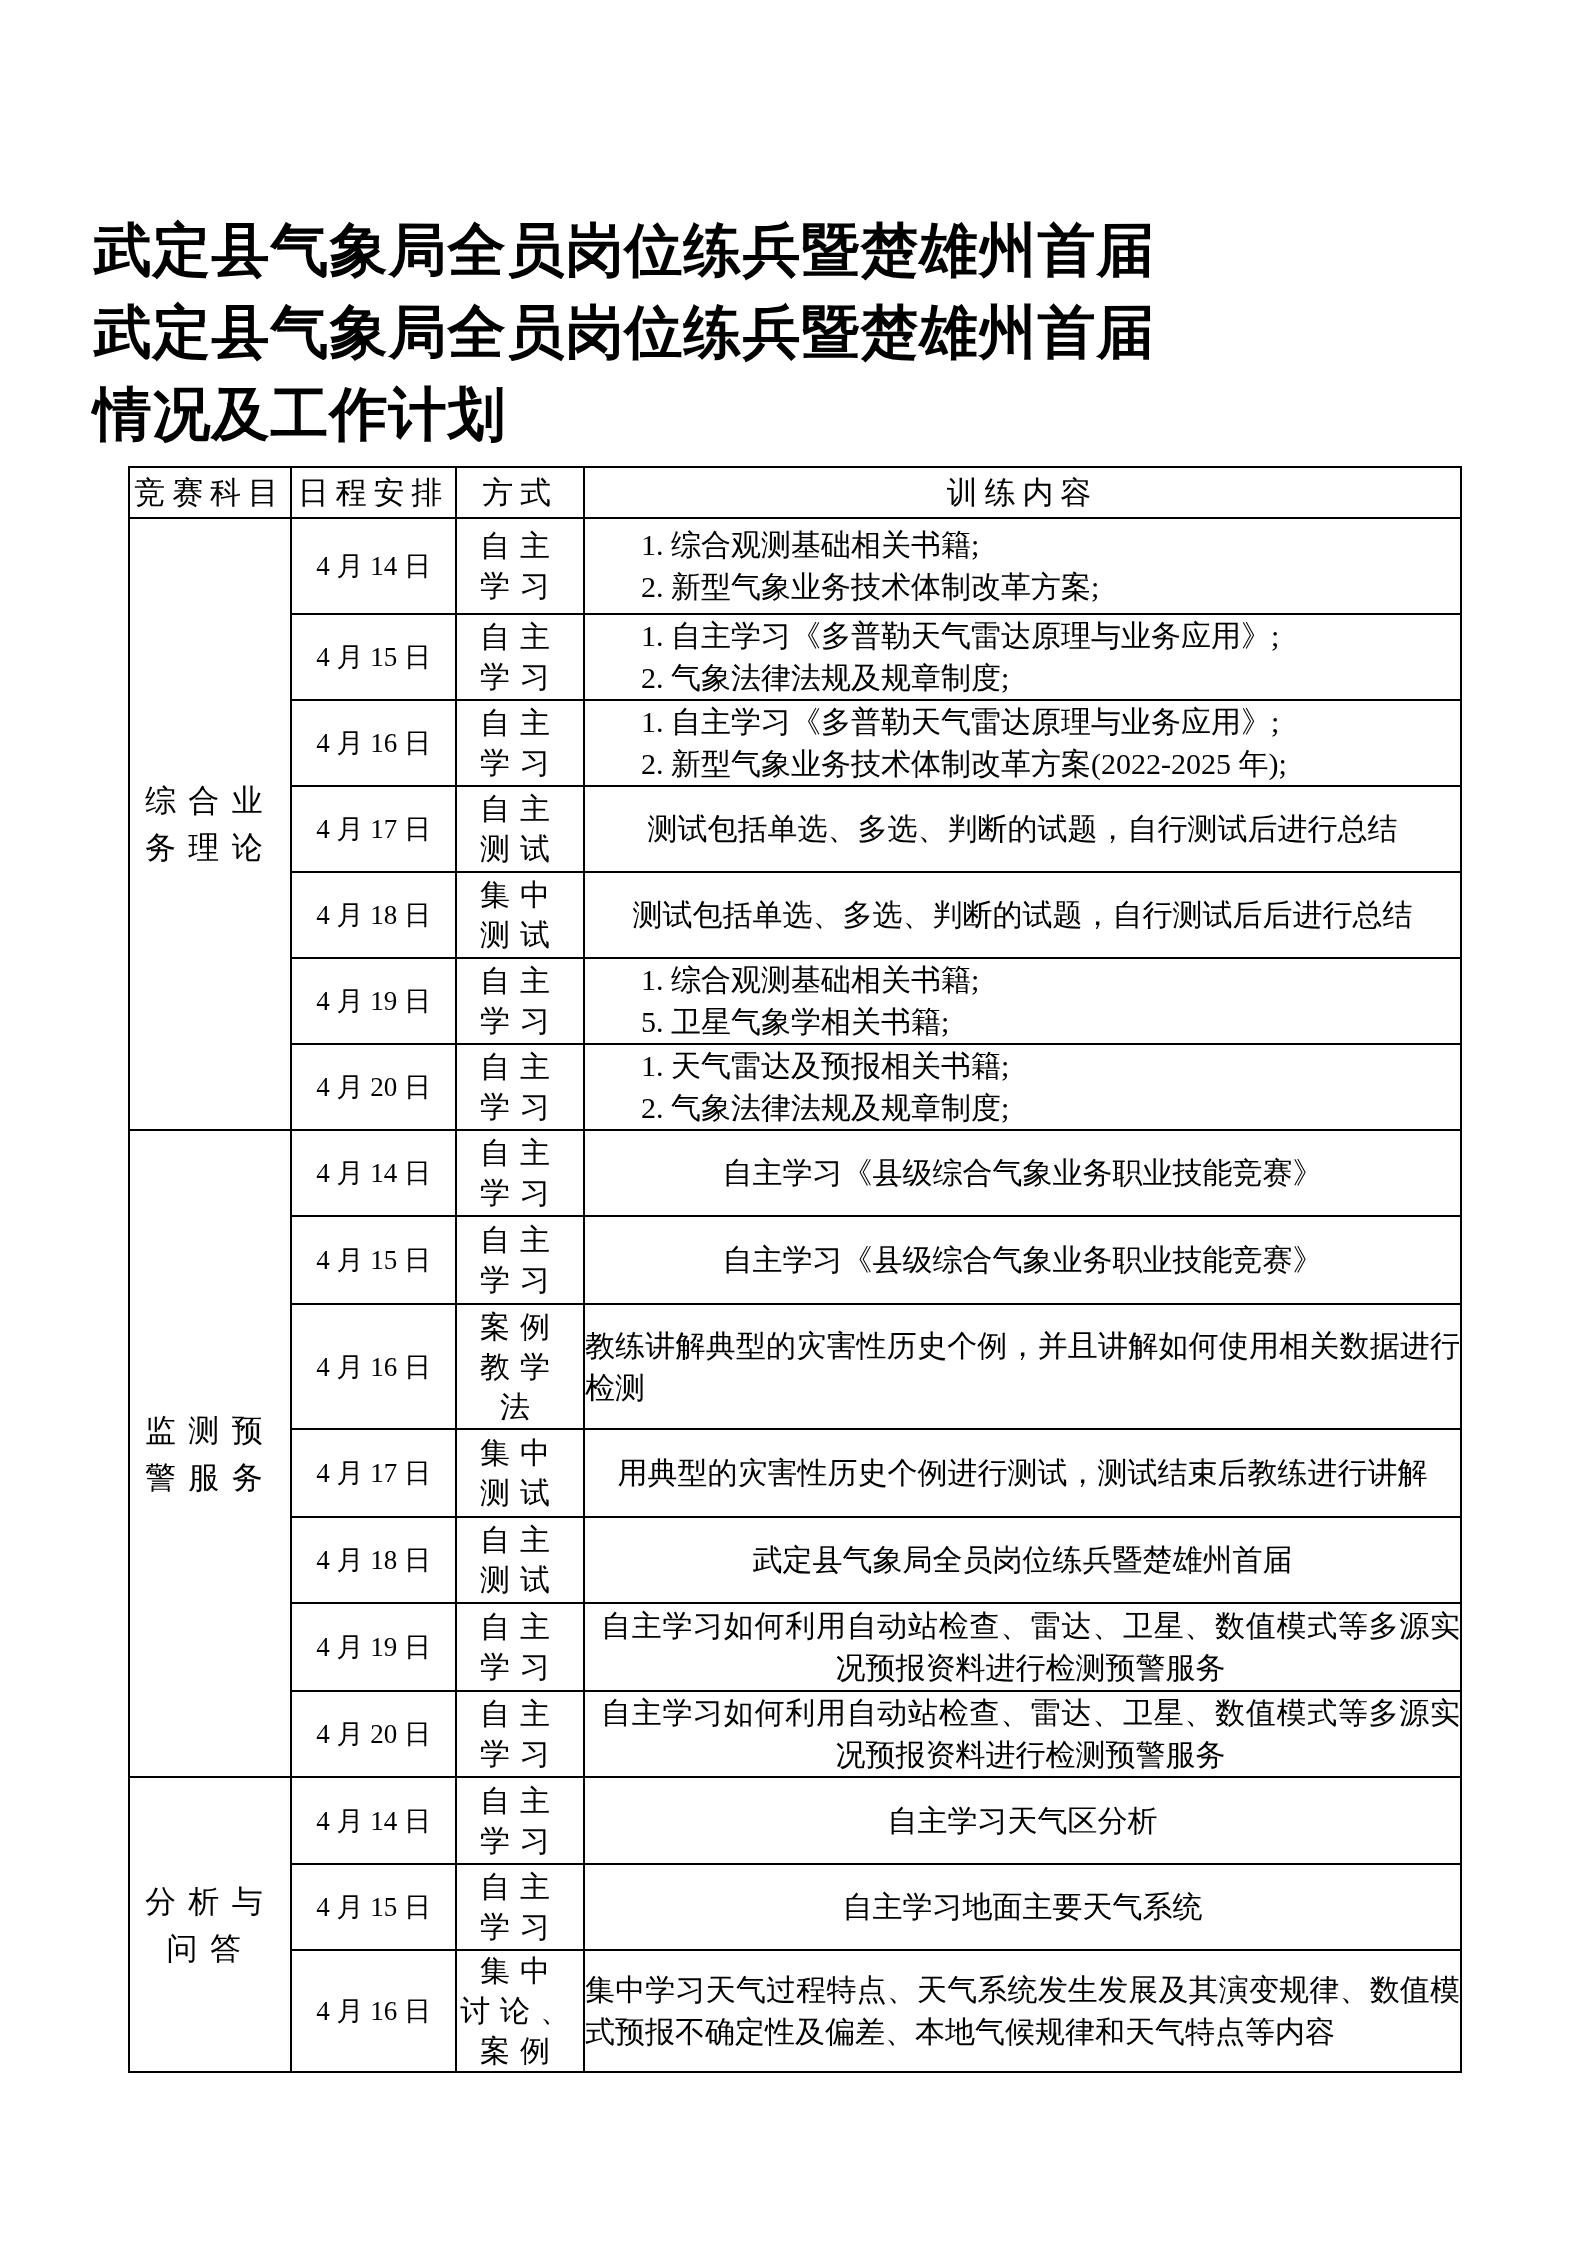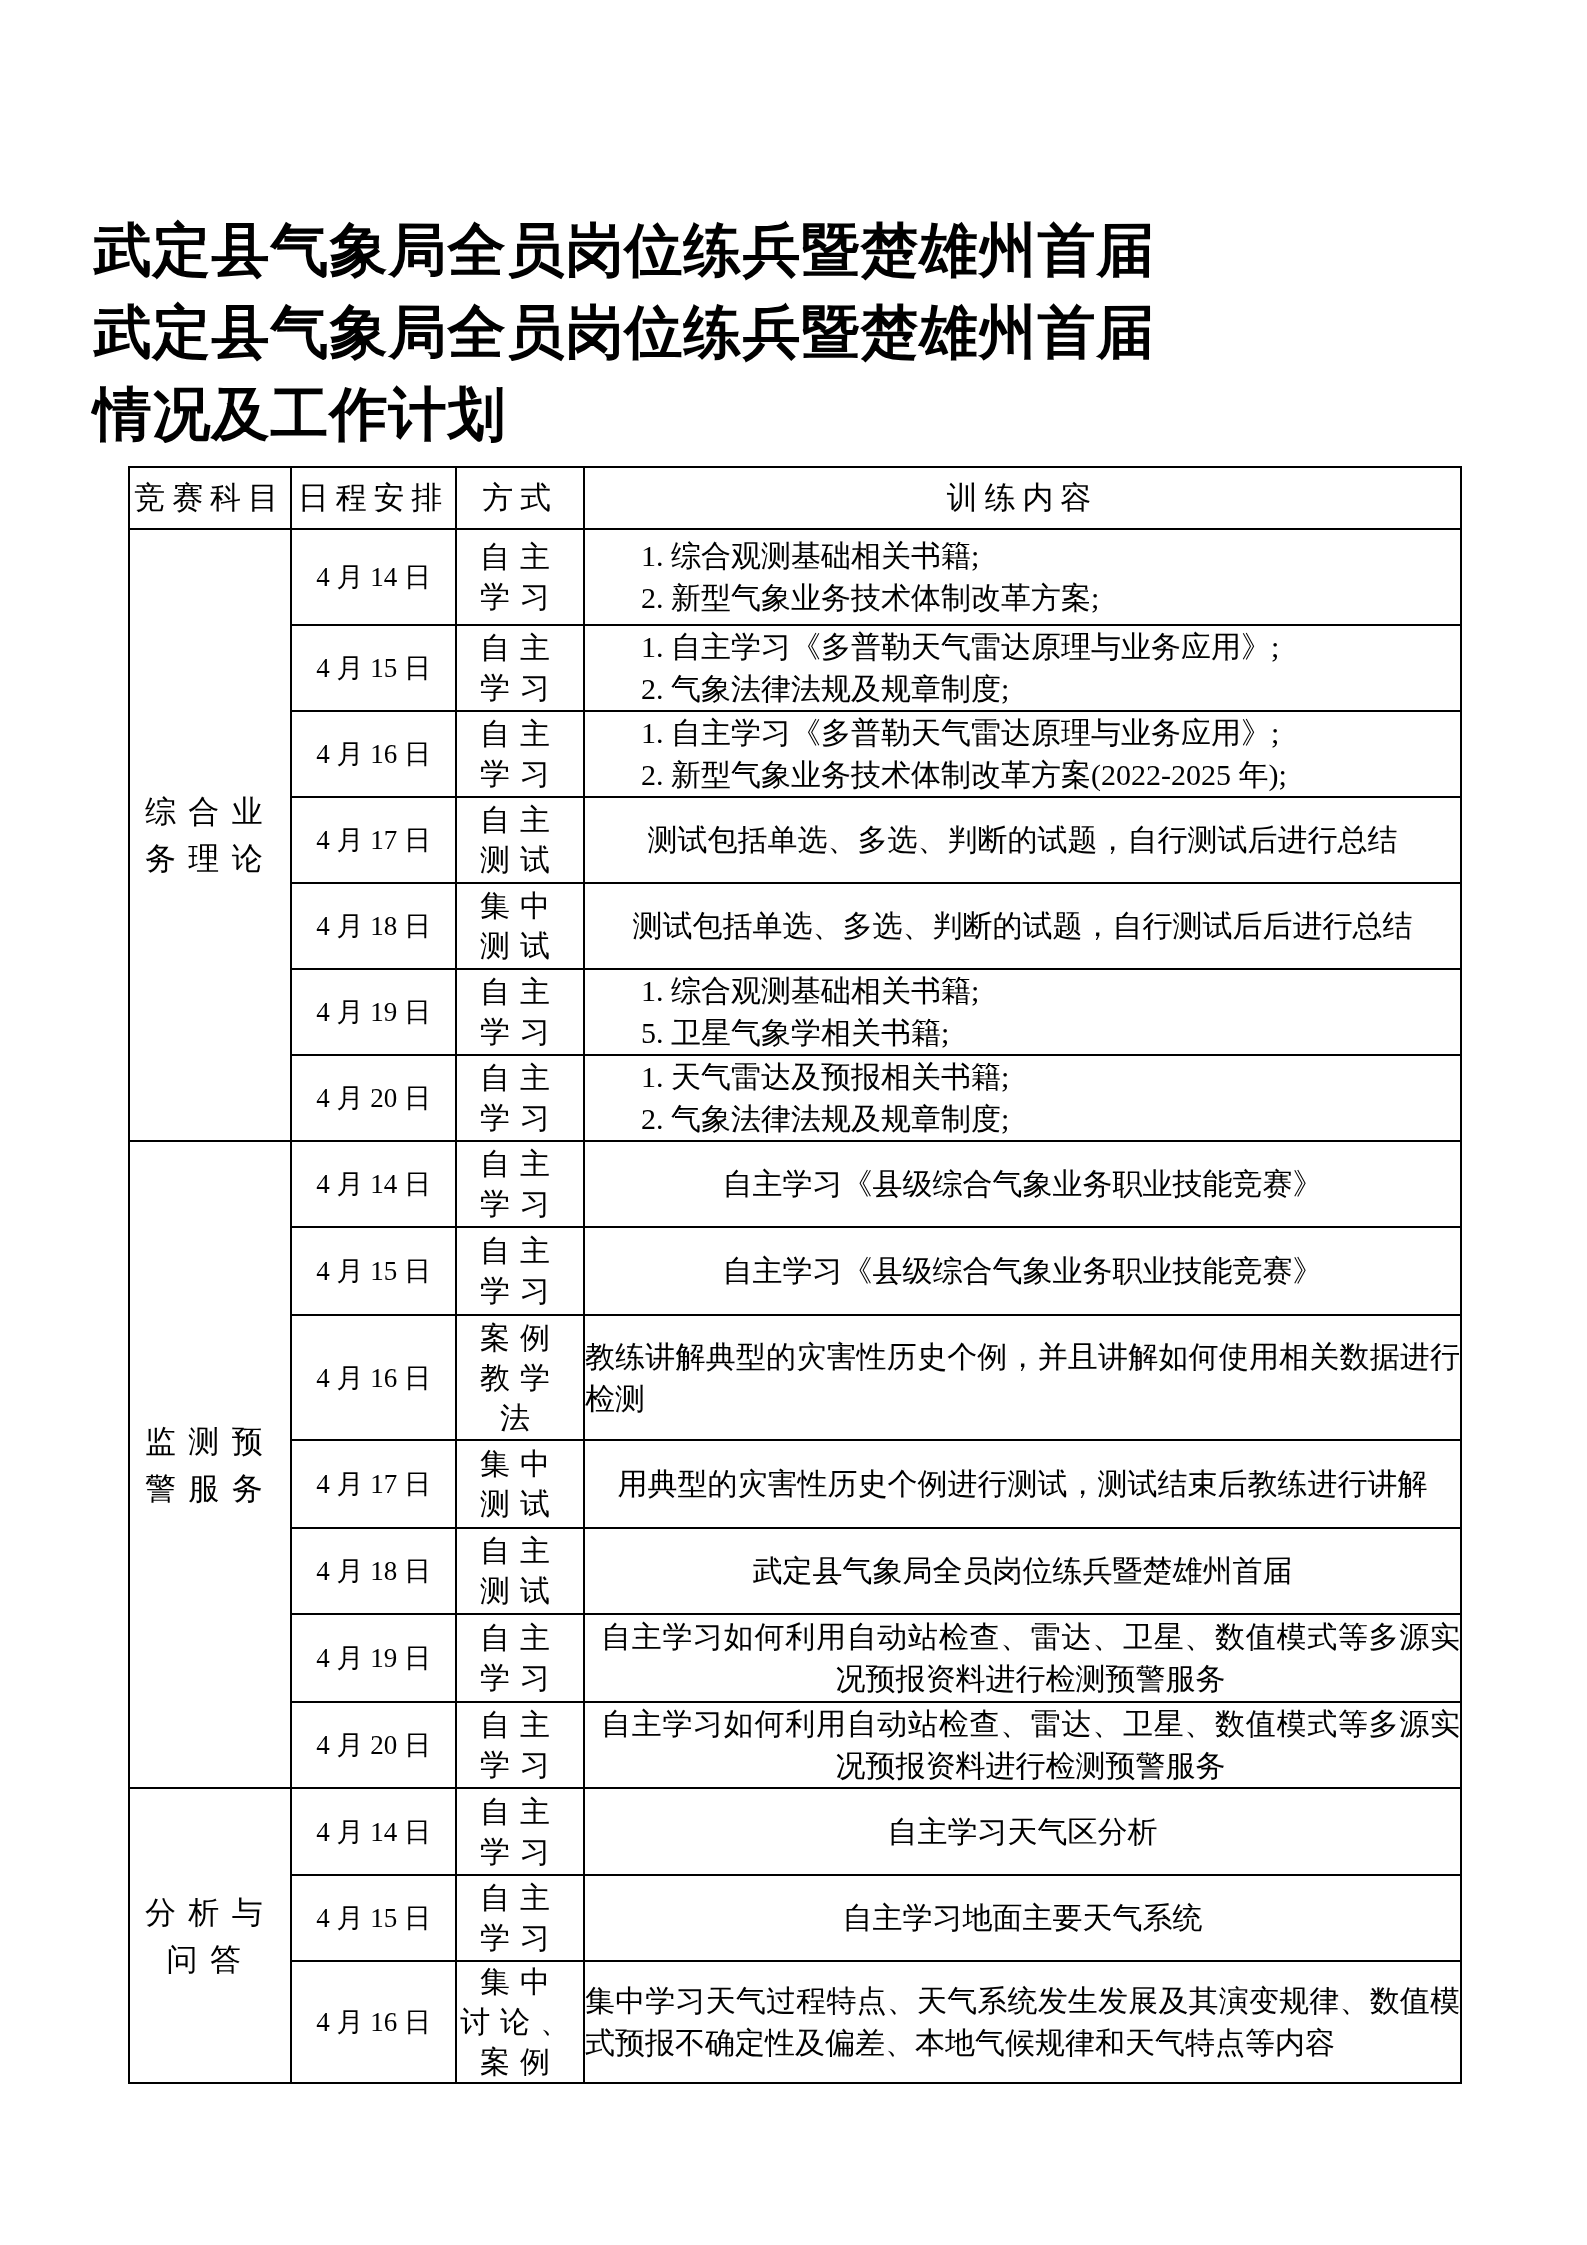--- a/index.html
+++ b/index.html
@@ -28,21 +28,21 @@
     border:2px solid #000000;
     padding:0;
     vertical-align:middle;
     overflow:hidden;
   }
   col.c-subject { width:162px; }
   col.c-date    { width:165px; }
   col.c-method  { width:128px; }
   col.c-content { width:877px; }
 
-  .rh53  { height:62px; }
+  .rh53  { height:51px; }
   .rh86  { height:86px; }
   .rh87  { height:87px; }
   .rh88  { height:88px; }
   .rh96  { height:96px; }
   .rh122 { height:122px; }
   .rh125 { height:125px; }
 
   td.hdr {
     font-size:31px;
     text-align:center;

